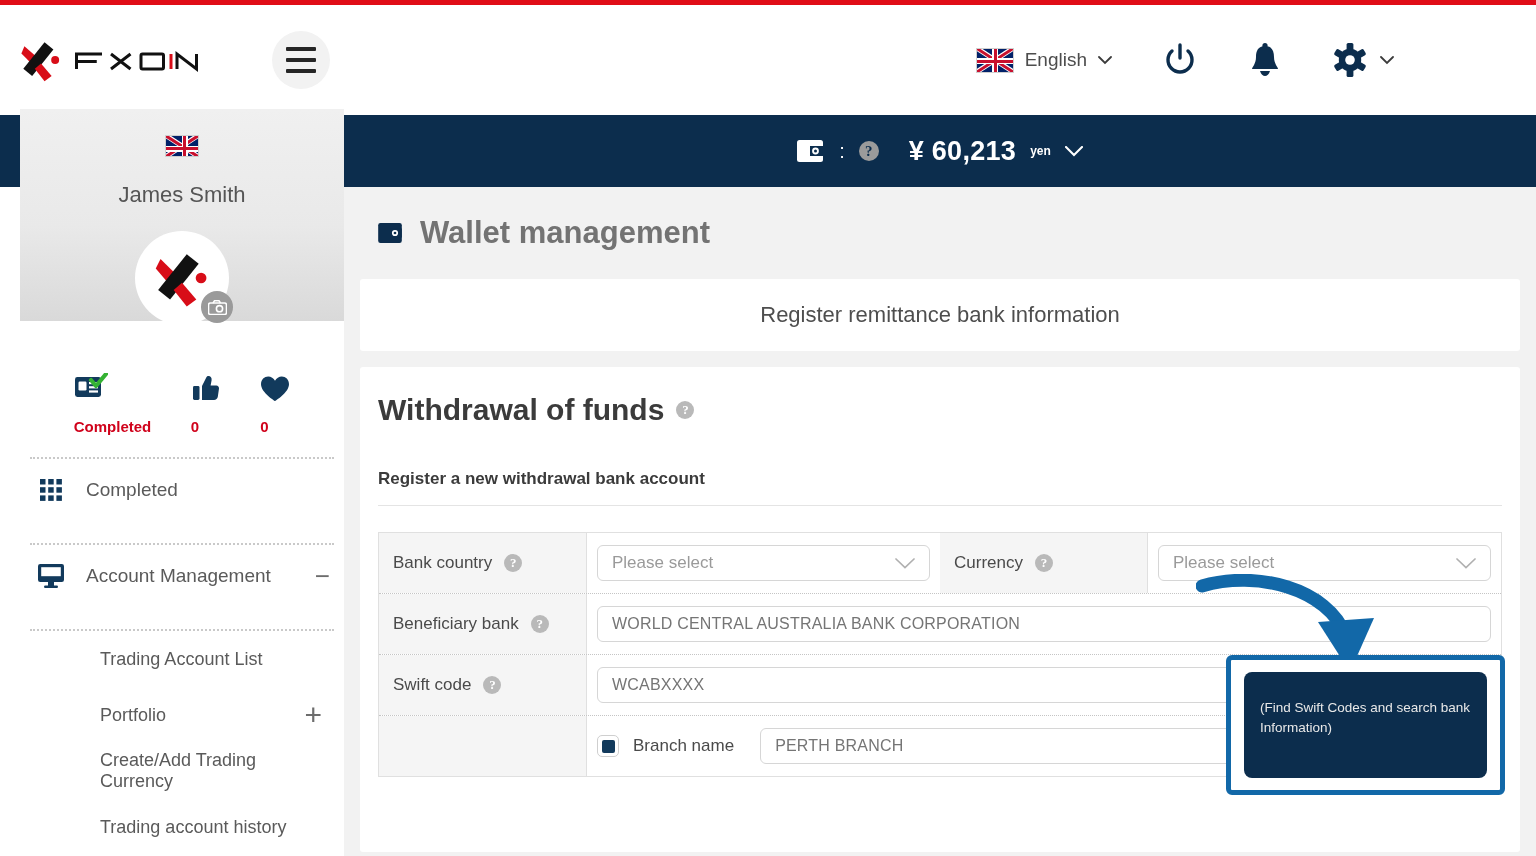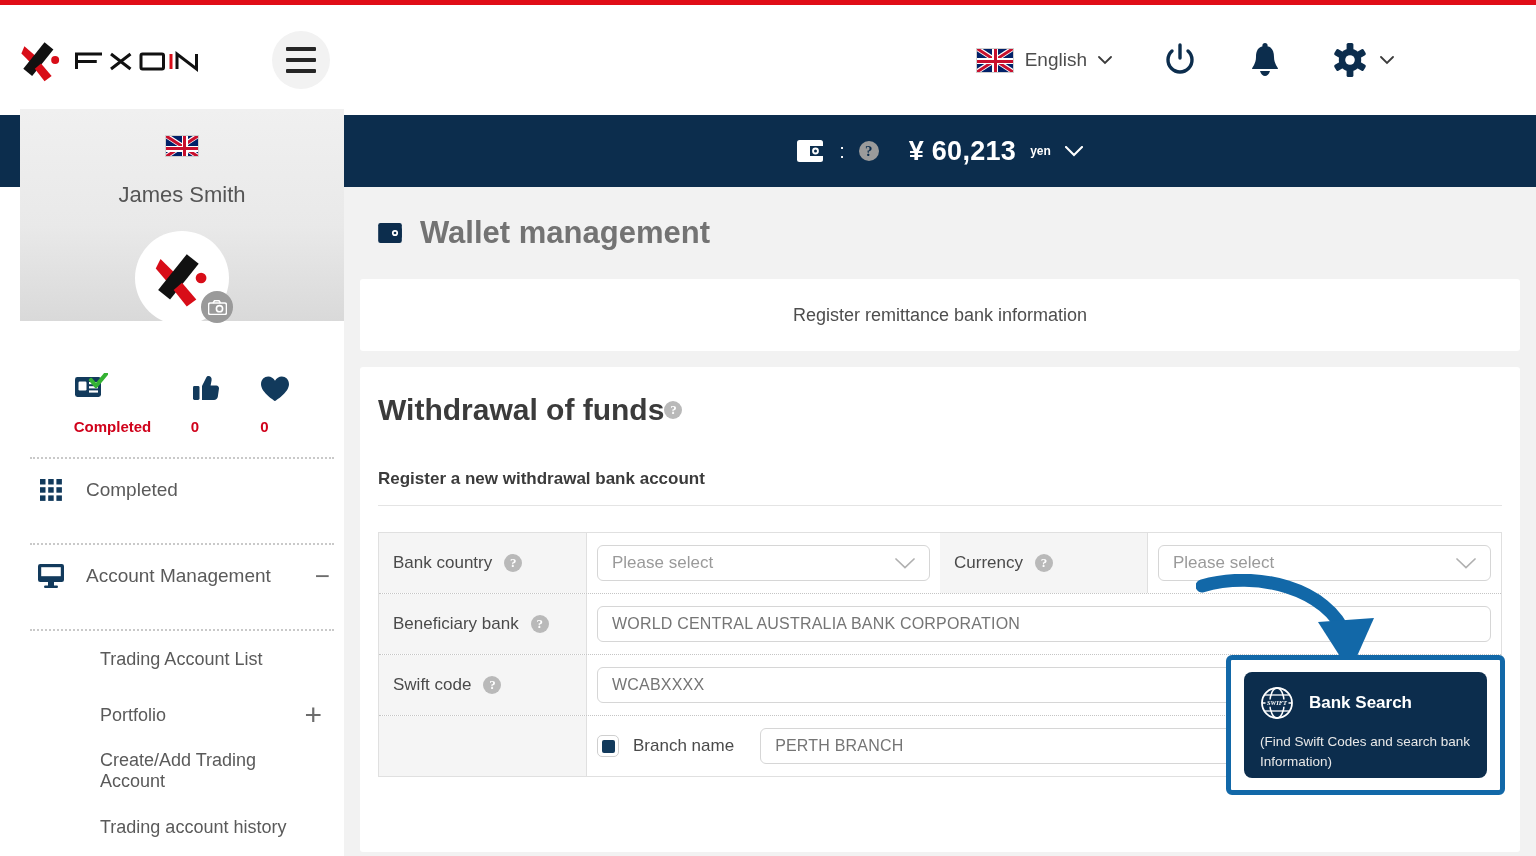--- a/index.html
+++ b/index.html
@@ -135,26 +135,26 @@
   .main {
     position: absolute; left: 344px; top: 187px; width: 1192px; height: 669px;
     background: #f2f2f2; padding: 0;
   }
   .page-title-row { display: flex; align-items: center; gap: 18px; padding: 28px 0 0 34px; }
   .page-title { font-size: 31px; font-weight: bold; color: #737373; text-align: center; }
   .tab-card {
     margin: 28px 16px 0 16px; height: 72px; background: #fff; border-radius: 3px;
     display: flex; align-items: center; justify-content: center;
   }
-  .tab-card-text { font-size: 18px; color: #4e4e4e; }
+  .tab-card-text { font-size: 22px; color: #4e4e4e; }
   .panel {
     margin: 16px 16px 0 16px; background: #fff; border-radius: 3px; padding: 26px 18px 0 18px;
     height: 485px;
   }
-  .panel-h1 { display: flex; align-items: center; padding-left: 0; }
+  .panel-h1 { display: flex; align-items: center; gap: 12px; padding-left: 0; }
   .panel-h1 .t { font-size: 30px; font-weight: bold; color: #3b3b3b; }
   .help-gray {
     width: 18px; height: 18px; border-radius: 50%; background: #b9b9b9; color: #fff;
     font-size: 13px; font-weight: bold; text-align: center; line-height: 18px; cursor: pointer;
     font-family: "Liberation Serif", serif; flex: none;
   }
   .panel-h2 { margin-top: 42px; font-size: 17px; font-weight: bold; color: #3b3b3b; }
   .hr-line { margin-top: 16px; border-top: 1px solid #e4e4e4; }
   .note-bar {
     margin-top: 26px; background: #f5f5f5; height: 52px; display: flex; align-items: center;
@@ -407,21 +407,21 @@
     <div class="nav-divider"></div>
 
     <div class="sub-item">
       <span class="sub-label">Trading Account List</span>
     </div>
     <div class="sub-item">
       <span class="sub-label">Portfolio</span>
       <span class="sub-tail">+</span>
     </div>
     <div class="sub-item">
-      <span class="sub-label">Create/Add Trading Account</span>
+      <span class="sub-label">Create/Add Trading Currency</span>
     </div>
     <div class="sub-item">
       <span class="sub-label">Trading account history</span>
     </div>
 
   </div>
 
   <div class="main">
 
     <div class="page-title-row">
@@ -513,29 +513,17 @@
     </div>
   </div>
 
   <svg class="arrow-overlay" width="200" height="110" viewBox="0 0 200 110">
     <path d="M6 12 C60 -4 132 14 150 62" stroke="#1268a8" stroke-width="13" fill="none" stroke-linecap="round"></path>
     <path d="M122 48 L178 44 L154 98 Z" fill="#1268a8"></path>
   </svg>
 
   <div class="highlight-box">
     <div class="bank-search-card">
-      <div class="bs-head">
-        <svg width="34" height="34" viewBox="0 0 34 34">
-          <circle cx="17" cy="17" r="15" fill="none" stroke="#ffffff" stroke-width="1.8"></circle>
-          <ellipse cx="17" cy="17" rx="7.2" ry="15" fill="none" stroke="#ffffff" stroke-width="1.5"></ellipse>
-          <line x1="2" y1="17" x2="32" y2="17" stroke="#ffffff" stroke-width="1.5"></line>
-          <line x1="4.4" y1="9" x2="29.6" y2="9" stroke="#ffffff" stroke-width="1.3"></line>
-          <line x1="4.4" y1="25" x2="29.6" y2="25" stroke="#ffffff" stroke-width="1.3"></line>
-          <rect x="5.5" y="13.4" width="23" height="7.4" rx="1" fill="#0c2d4d"></rect>
-          <text x="17" y="19.3" font-size="6.4" font-style="italic" font-weight="bold" text-anchor="middle" fill="#ffffff" font-family="Liberation Serif, serif">SWIFT</text>
-        </svg>
-        <span class="bs-title">Bank Search</span>
-      </div>
       <div class="bs-sub">(Find Swift Codes and search bank Information)</div>
     </div>
   </div>
 
 </div>
 
 </body></html>

